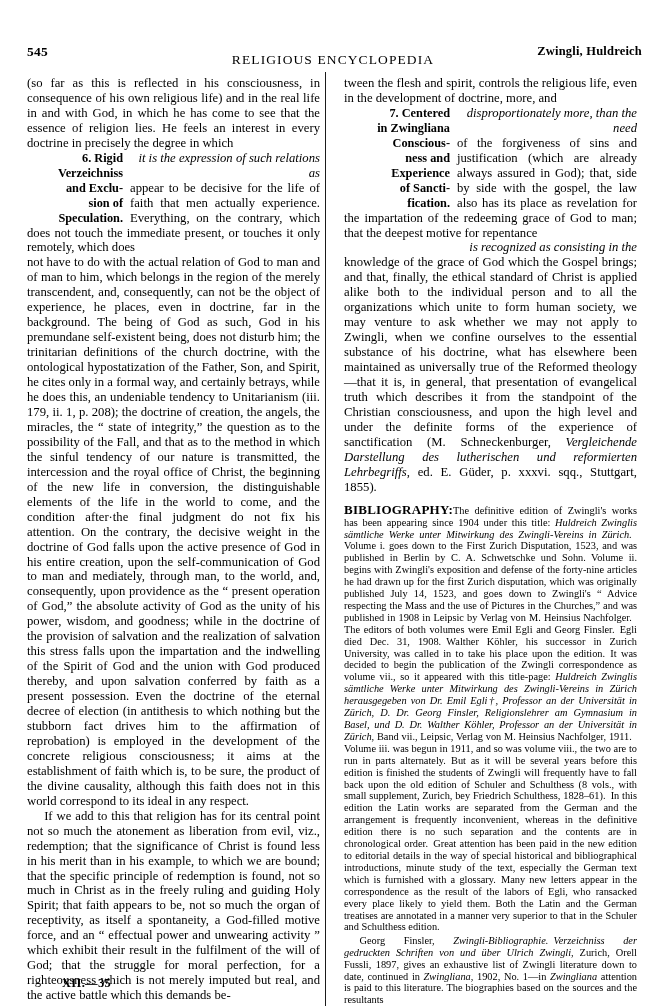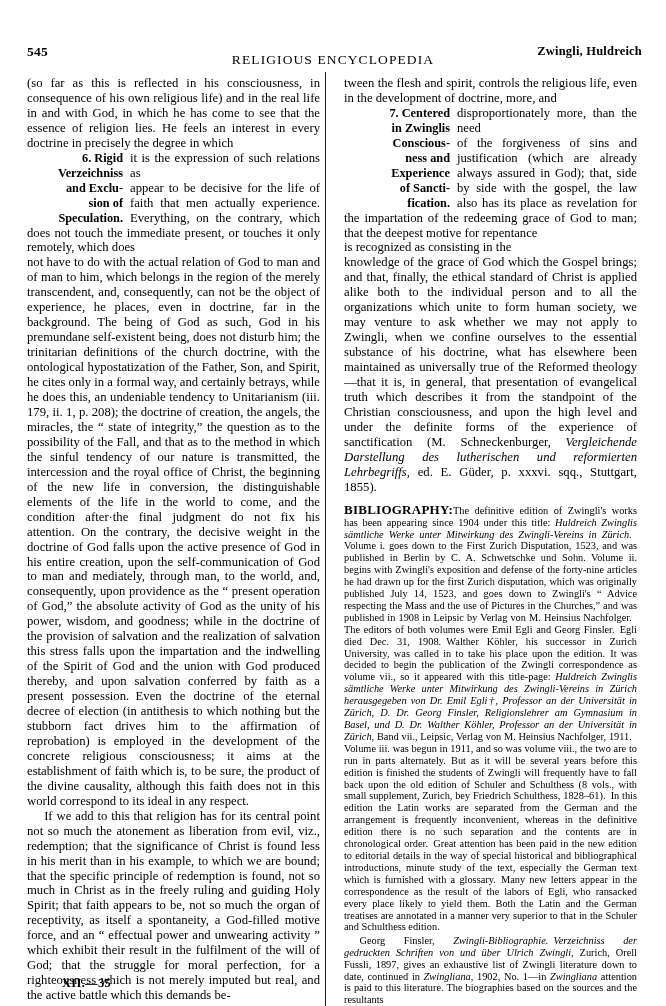--- a/index.html
+++ b/index.html
@@ -97,21 +97,23 @@
   .cutin-note .nl {
     display: block;
     white-space: nowrap;
   }
   .cutin-body {
     text-align: justify;
     text-indent: 0;
   }
   .cutin-lead {
     display: block;
+    text-align: right;
     text-indent: 0;
+    font-style: italic;
   }
 
   
   .col-right .cutin-note { width: 106px; }
 
   .italic { font-style: italic; }
 
   
   .biblio {
     margin-top: 9px;
@@ -170,21 +172,21 @@
 
 </div>
 
 <div class="col col-right">
 
   <p>tween the flesh and spirit, controls the religious life, even in the development of doctrine, more, and</p>
 
   <div class="cutin">
     <div class="cutin-note">
       <span class="nl">7. Centered</span>
-      <span class="nl">in Zwinglis</span>
+      <span class="nl">in Zwingliana</span>
       <span class="nl">Conscious-</span>
       <span class="nl">ness and</span>
       <span class="nl">Experience</span>
       <span class="nl">of Sancti-</span>
       <span class="nl">fication.</span>
     </div>
     <p class="cutin-lead">disproportionately more, than the need</p>
     <p class="cutin-body">of the forgiveness of sins and justification (which are already always assured in God); that, side by side with the gospel, the law also has its place as revelation for the impartation of the redeeming grace of God to man; that the deepest motive for repentance</p>
   </div>
 

